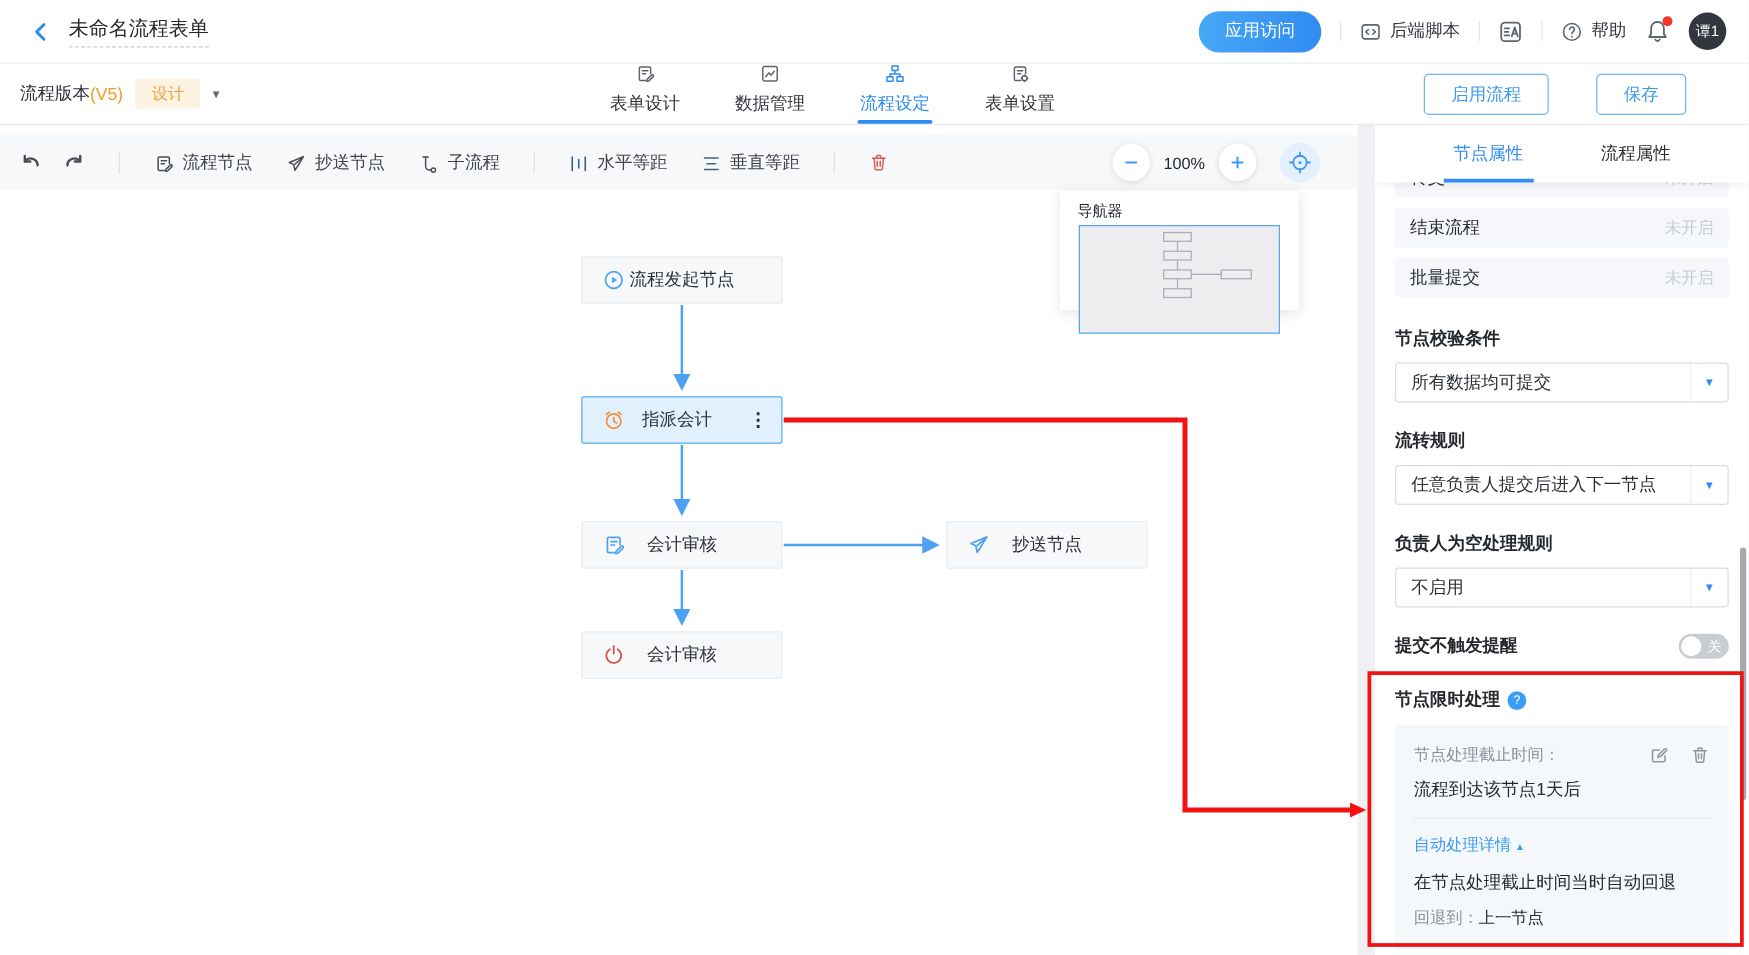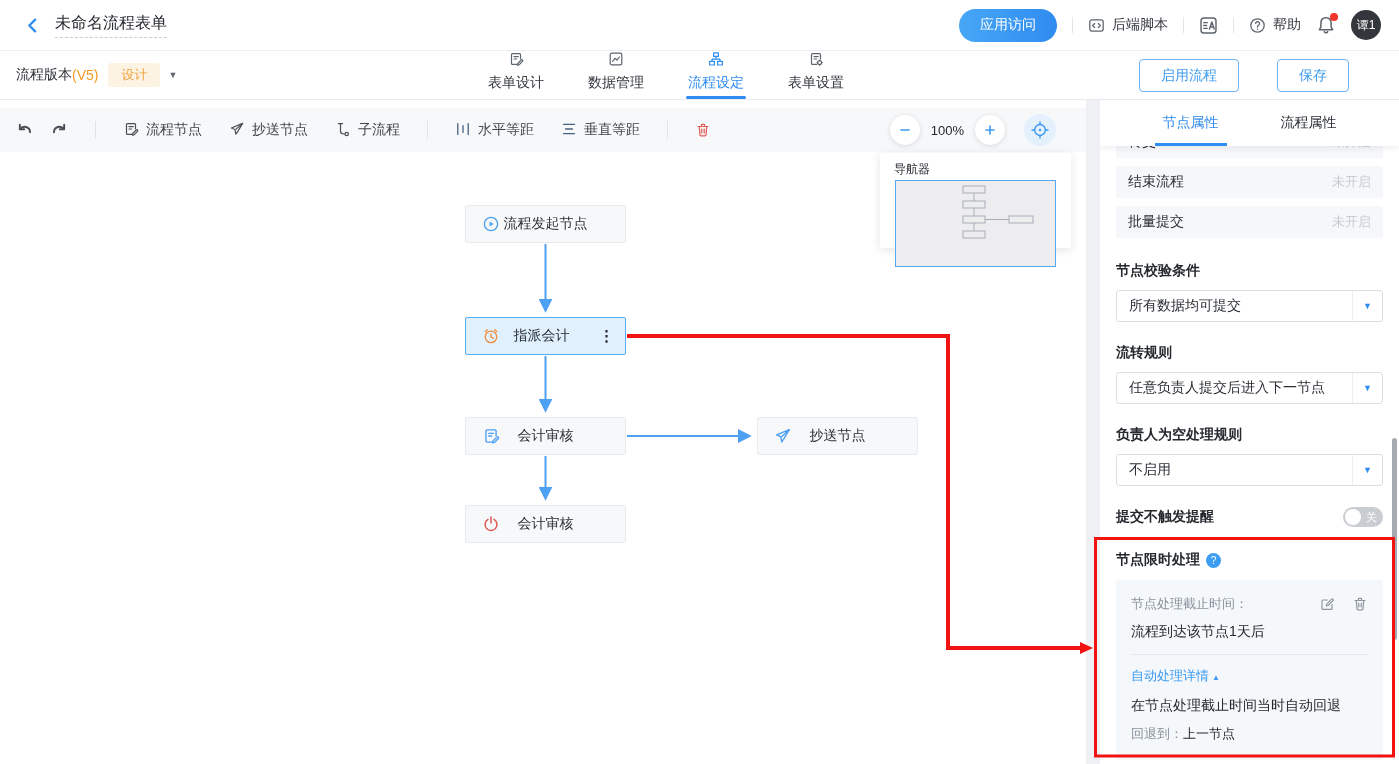--- a/index.html
+++ b/index.html
@@ -32,28 +32,28 @@
   .mtab .ticon { color:#5d646d; }
   .mtab.active { color:#2f8cf0; }
   .mtab.active .ticon { color:#2f8cf0; }
   .mtab.active::after { content:""; position:absolute; left:-2px; right:-2px; bottom:0; height:3px; background:#2f8cf0; border-radius:2px; }
   .subbar-btns { position:absolute; right:50px; top:8px; display:flex; gap:38px; }
   .obtn { height:33px; padding:0 21px; background:#fff; border:1px solid #6cb4f4; color:#3e9af0; border-radius:4px; font-size:14px; cursor:pointer; }
 
   
   .canvas { position:absolute; top:100px; left:0; width:1086px; bottom:0; background:#fff; }
   .cv-toolbar { position:absolute; top:8px; left:0; right:0; height:44px; background:#f6f8fa; display:flex; align-items:center; padding:0 16px; }
-  .tbi { display:flex; align-items:flex-start; gap:7px; font-size:14px; color:#41454b; margin-right:27px; cursor:pointer; }
+  .tbi { display:flex; align-items:flex-end; gap:7px; font-size:14px; color:#41454b; margin-right:27px; cursor:pointer; }
   .tbdiv { width:1px; height:18px; background:#e0e3e7; margin-right:27px; }
   .zoomctl { margin-left:auto; display:flex; align-items:center; gap:11px; margin-right:14px; }
   .zbtn { width:30px; height:30px; border-radius:50%; background:#fff; box-shadow:0 1px 5px rgba(31,35,41,.14); display:flex; align-items:center; justify-content:center; color:#3e9af0; cursor:pointer; }
   .zoom-val { font-size:13px; color:#25292e; }
   .locate-btn { width:32px; height:32px; border-radius:50%; background:#e4f1fd; display:flex; align-items:center; justify-content:center; color:#3e9af0; margin-left:8px; cursor:pointer; }
 
-  .navigator { position:absolute; left:880px; top:53px; width:191px; height:95px; background:#fff; border-radius:2px; box-shadow:0 2px 10px rgba(31,35,41,.12); z-index:6; }
+  .navigator { position:absolute; left:848px; top:53px; width:191px; height:95px; background:#fff; border-radius:2px; box-shadow:0 2px 10px rgba(31,35,41,.12); z-index:6; }
   .nav-title { position:absolute; left:14px; top:8px; font-size:12px; color:#25292e; }
   .nav-view { position:absolute; left:15px; top:27px; width:161px; height:87px; background:#ededf0; border:1px solid #57a8f0; }
 
   .node { position:absolute; width:161px; height:38px; background:#f6f8fa; border:1px solid #e8ebef; border-radius:2px; z-index:2; cursor:pointer; }
   .node .nicon { position:absolute; left:16px; top:50%; transform:translateY(-50%); }
   .node .nlabel { position:absolute; left:0; right:0; top:50%; transform:translateY(-50%); text-align:center; font-size:14px; color:#2b2f36; }
   .node.selected { background:#e0f1fd; border-color:#57aced; }
   .node .kebab { position:absolute; right:11px; top:50%; transform:translateY(-50%); font-size:15px; color:#25292e; font-weight:bold; cursor:pointer; }
 
   

